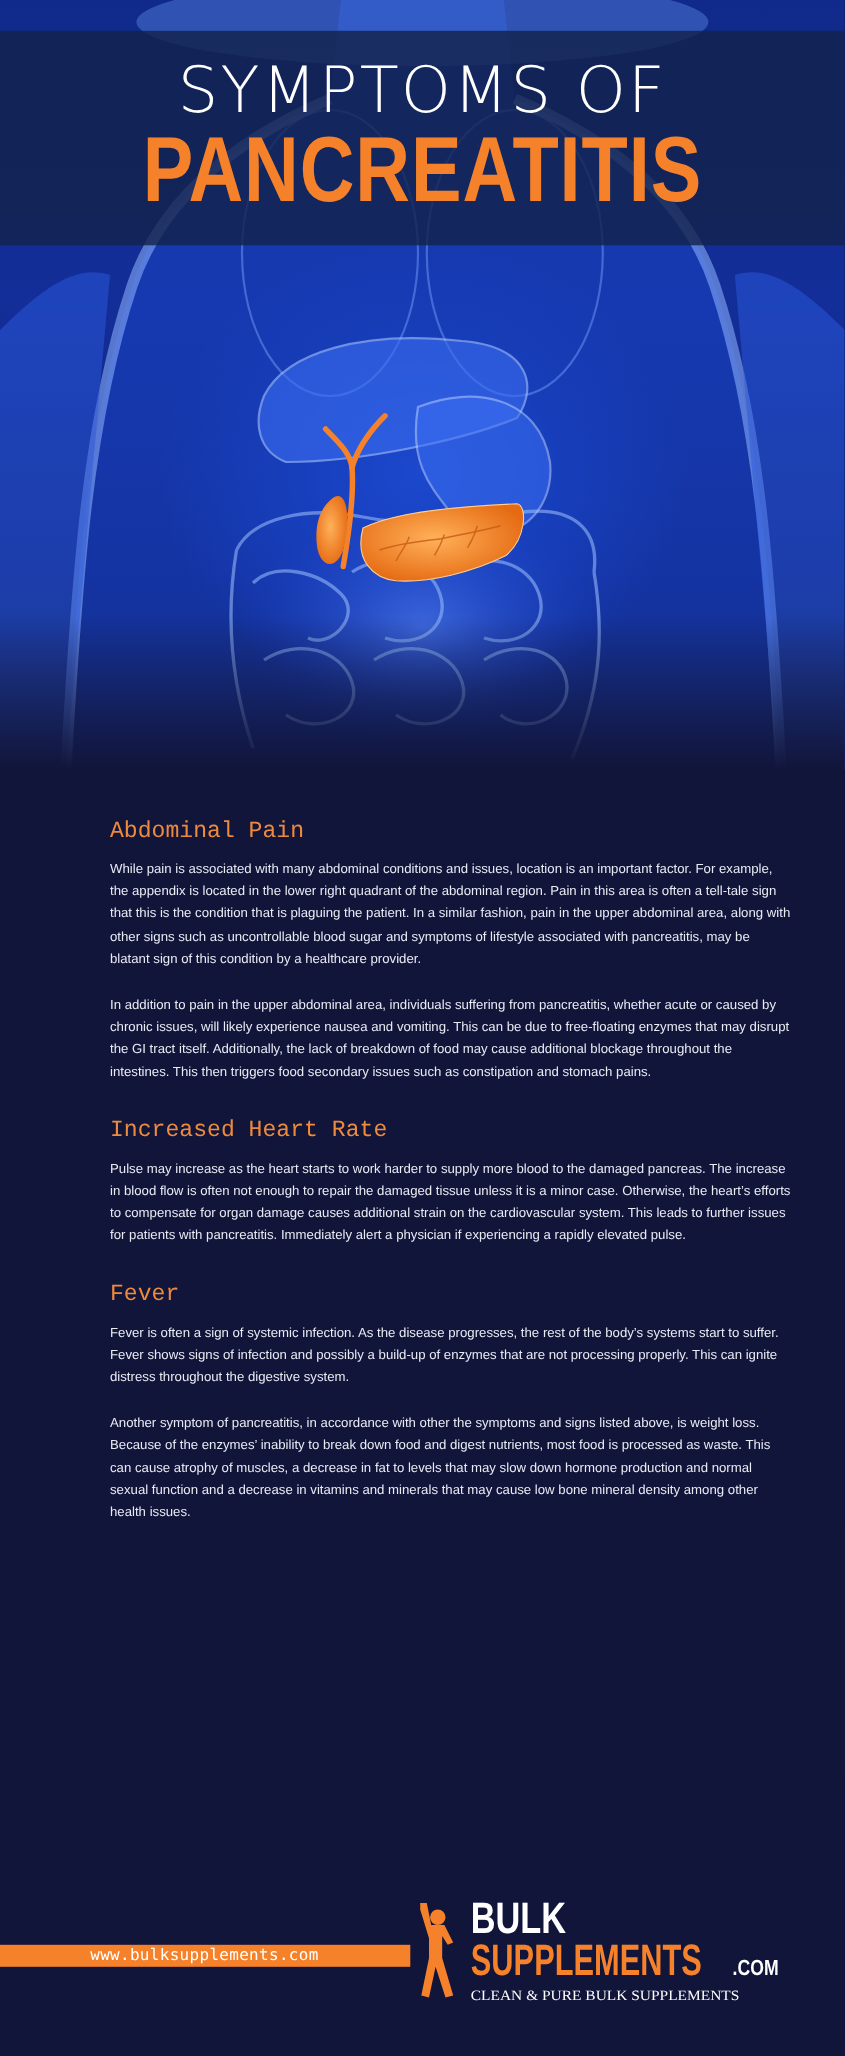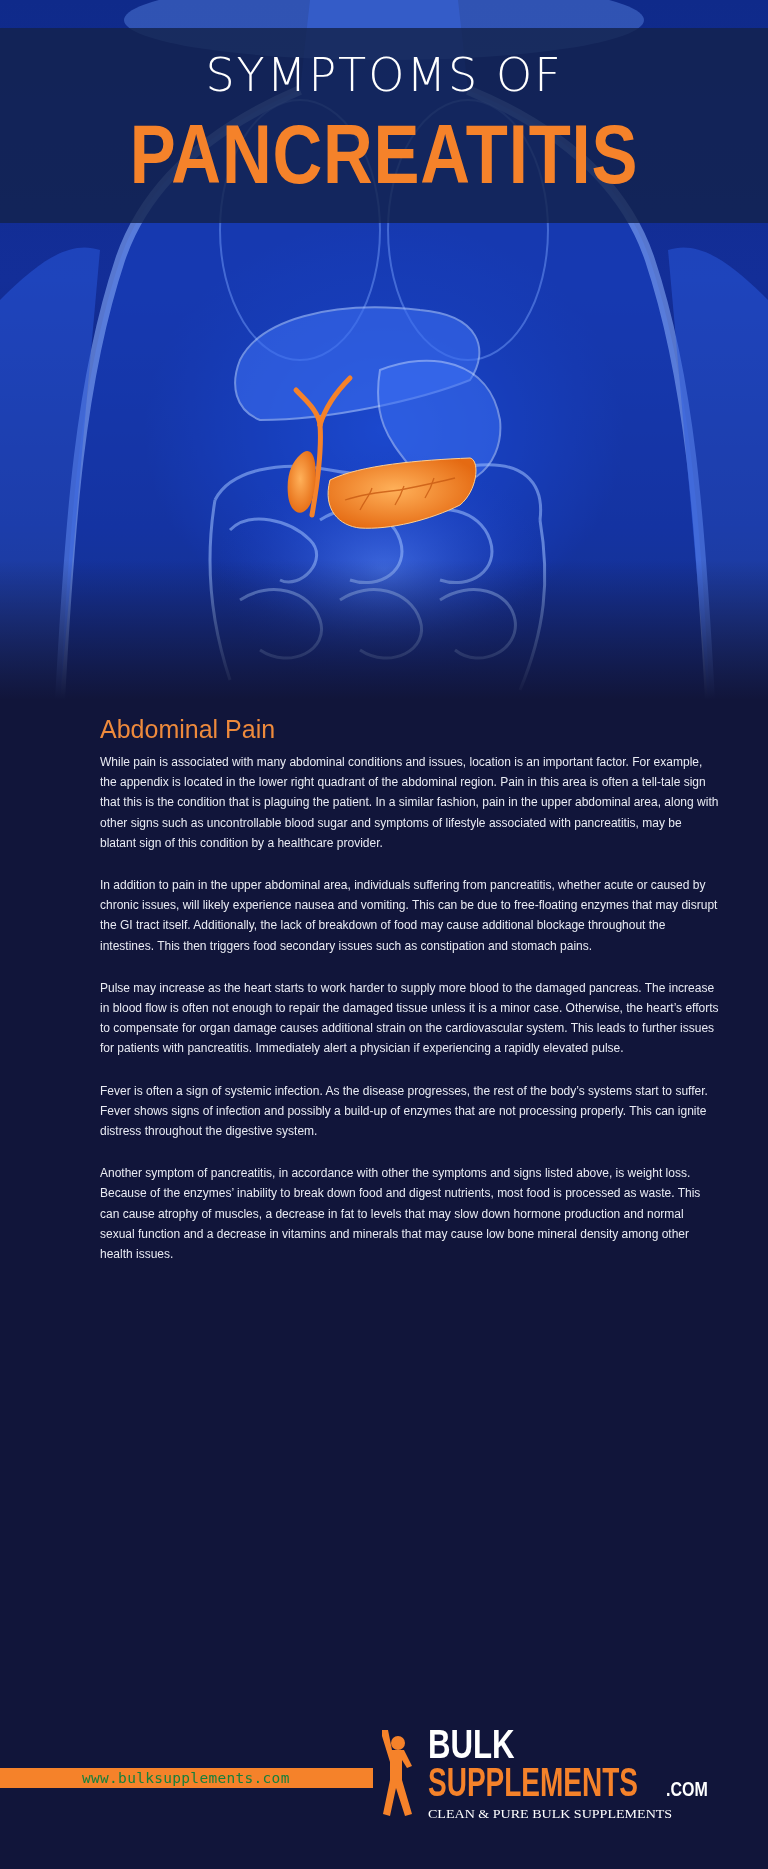--- a/index.html
+++ b/index.html
@@ -16,49 +16,49 @@
     }
     .hero svg { position: absolute; left: 0; top: 0; }
 
     .title-band {
       position: absolute; left: 0; top: 28px; width: 768px; height: 195px;
       background: rgba(19, 34, 74, 0.80);
     }
     .title-line1 {
       position: absolute; left: 0; top: 48px; width: 768px; text-align: center;
       color: #ffffff; font-family: "DejaVu Sans", sans-serif; font-weight: 300;
-      font-size: 46px; letter-spacing: 2px;
+      font-size: 58px; letter-spacing: 2px;
     }
     .title-line2 {
       position: absolute; left: 0; top: 108px; width: 768px; text-align: center;
       color: #f5822a; font-family: "Liberation Sans", sans-serif; font-weight: 700;
       font-size: 84px; letter-spacing: 1px; transform: scaleX(0.82); transform-origin: center;
       line-height: 92px;
     }
 
     
     .content { position: absolute; left: 100px; top: 712px; width: 620px; }
     .section { margin-bottom: 18px; }
     .section h2 {
-      color: #ee8a3c; font-family: Liberation Sans, sans-serif; font-weight: 400;
-      font-size: 25px; line-height: 34px; margin-bottom: 6px;
+      color: #ee8a3c; font-family: Liberation Mono, monospace; font-weight: 400;
+      font-size: 21px; line-height: 34px; margin-bottom: 6px; margin-top: 28px;
     }
     .section p {
       color: #e9ebf3; font-family: "Liberation Sans", sans-serif;
       font-size: 12px; line-height: 20.2px;
     }
 
     
     .footer-bar {
       position: absolute; left: 0; top: 1768px; width: 373px; height: 20px;
       background: #f5822a;
     }
     .footer-url {
       position: absolute; left: 82px; top: 1767px; width: 280px;
-      color: #15803d; font-family: "DejaVu Sans Mono", monospace;
+      color: #ffffff; font-family: "DejaVu Sans Mono", monospace;
       font-size: 14.5px; letter-spacing: 0.3px; line-height: 22px;
     }
     .logo-figure { position: absolute; left: 378px; top: 1728px; width: 40px; height: 90px; }
     .logo-bulk {
       position: absolute; left: 428px; top: 1724px; color: #ffffff;
       font-family: "Liberation Sans", sans-serif; font-weight: 700; font-size: 40px;
       line-height: 40px; transform: scaleX(0.78); transform-origin: left;
     }
     .logo-supp {
       position: absolute; left: 428px; top: 1762px; color: #f5822a;
@@ -151,23 +151,25 @@
 
 <div class="content">
   <div class="section">
     <h2>Abdominal Pain</h2>
     <p>While pain is associated with many abdominal conditions and issues, location is an important factor. For example, the appendix is located in the lower right quadrant of the abdominal region. Pain in this area is often a tell-tale sign that this is the condition that is plaguing the patient. In a similar fashion, pain in the upper abdominal area, along with other signs such as uncontrollable blood sugar and symptoms of lifestyle associated with pancreatitis, may be blatant sign of this condition by a healthcare provider.</p>
   </div>
   <div class="section" style="margin-top:22px">
     <p>In addition to pain in the upper abdominal area, individuals suffering from pancreatitis, whether acute or caused by chronic issues, will likely experience nausea and vomiting. This can be due to free-floating enzymes that may disrupt the GI tract itself. Additionally, the lack of breakdown of food may cause additional blockage throughout the intestines. This then triggers food secondary issues such as constipation and stomach pains.</p>
   </div>
   <div class="section" style="margin-top:22px">
+    <h2>Increased Heart Rate</h2>
     <p>Pulse may increase as the heart starts to work harder to supply more blood to the damaged pancreas. The increase in blood flow is often not enough to repair the damaged tissue unless it is a minor case. Otherwise, the heart’s efforts to compensate for organ damage causes additional strain on the cardiovascular system. This leads to further issues for patients with pancreatitis. Immediately alert a physician if experiencing a rapidly elevated pulse.</p>
   </div>
   <div class="section" style="margin-top:22px">
+    <h2>Fever</h2>
     <p>Fever is often a sign of systemic infection. As the disease progresses, the rest of the body’s systems start to suffer. Fever shows signs of infection and possibly a build-up of enzymes that are not processing properly. This can ignite distress throughout the digestive system.</p>
   </div>
   <div class="section" style="margin-top:22px">
     <p>Another symptom of pancreatitis, in accordance with other the symptoms and signs listed above, is weight loss. Because of the enzymes’ inability to break down food and digest nutrients, most food is processed as waste. This can cause atrophy of muscles, a decrease in fat to levels that may slow down hormone production and normal sexual function and a decrease in vitamins and minerals that may cause low bone mineral density among other health issues.</p>
   </div>
 </div>
 
 <div class="footer-bar"></div>
 <a class="footer-url">www.bulksupplements.com</a>
 

